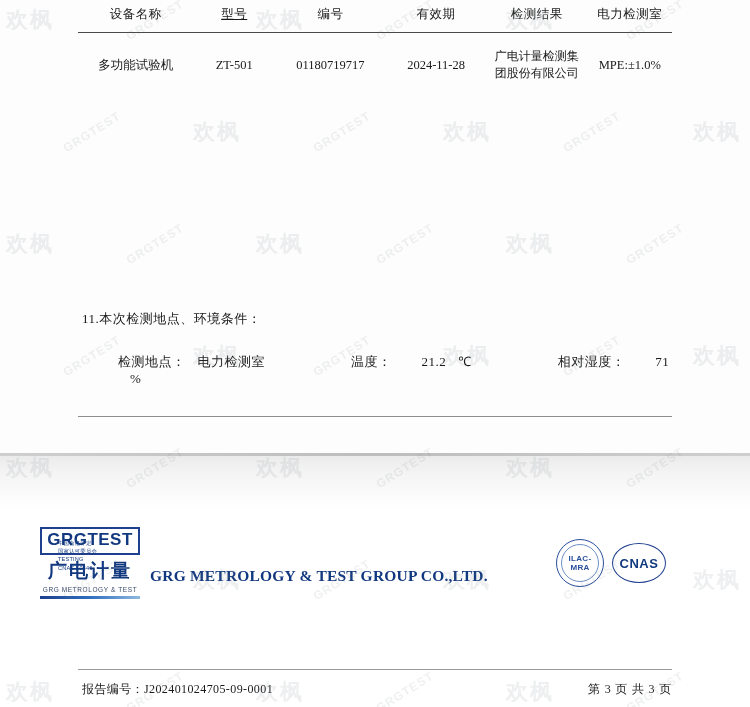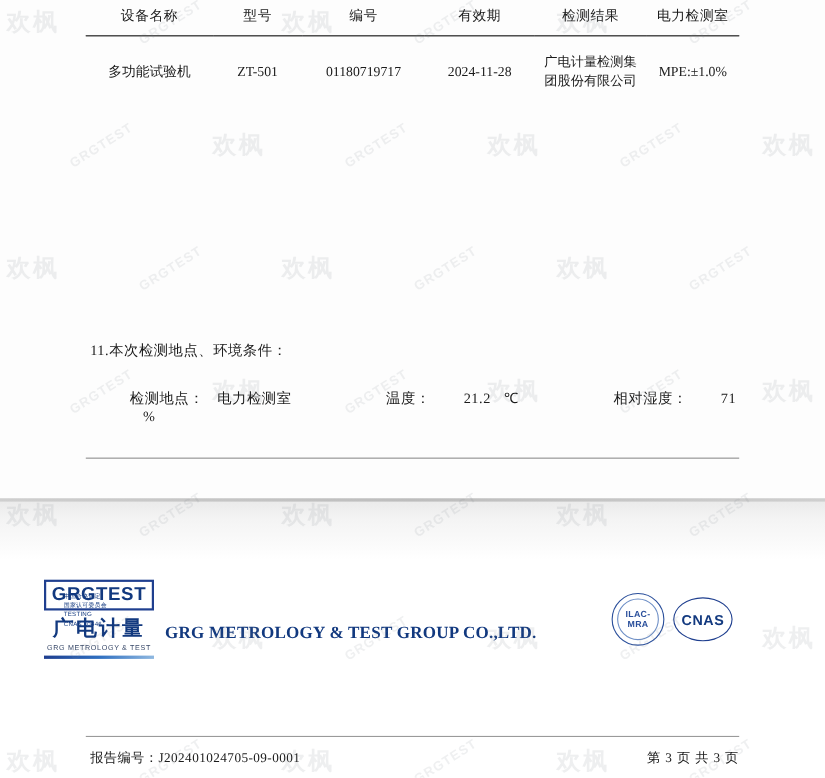--- a/index.html
+++ b/index.html
@@ -78,21 +78,21 @@
     padding-bottom: 6px;
     letter-spacing: 0.5px;
   }
   #equipment-table thead tr:first-child th { border-top: none; }
   #equipment-table tbody td {
     height: 44px;
     border-bottom: none;
     padding-top: 10px;
   }
   .col-name { width: 120px; }
-  .col-model { width: 80px; }
+  .col-model { width: 80px; text-decoration: underline; }
   .col-serial { width: 108px; }
   .col-valid { width: 100px; }
   .col-org { width: 104px; }
   .col-tech { width: 82px; }
   .cell-org { line-height: 1.5; font-size: 12px; }
 
   
   #section-11 {
     position: absolute;
     left: 82px;

